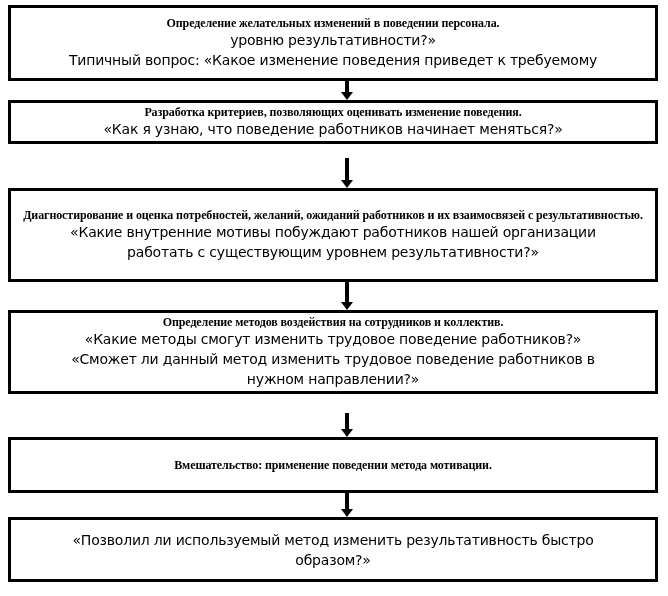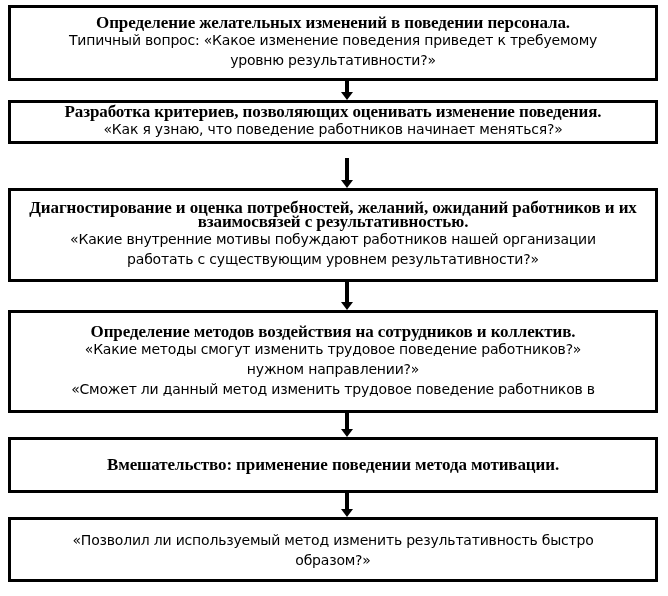--- a/index.html
+++ b/index.html
@@ -30,21 +30,21 @@
     display: flex;
     flex-direction: column;
     align-items: center;
     justify-content: center;
     padding: 2px 6px;
   }
 
   .box-header {
     font-family: "Liberation Serif", serif;
     font-weight: bold;
-    font-size: 17px;
+    font-size: 12px;
     line-height: 14px;
     color: #000000;
     text-align: center;
     letter-spacing: -0.1px;
     white-space: normal;
     width: 100%;
   }
 
   .box-question {
     font-family: "DejaVu Sans", sans-serif;
@@ -77,21 +77,21 @@
     height: 0;
     border-left: 6px solid transparent;
     border-right: 6px solid transparent;
     border-top: 8px solid #000000;
   }
 
   
   #box-1 { top: 5px;   height: 76px; }
   #box-2 { top: 100px; height: 44px; }
   #box-3 { top: 188px; height: 94px; }
-  #box-4 { top: 310px; height: 103px; }
+  #box-4 { top: 310px; height: 84px; }
   #box-5 { top: 437px; height: 56px; }
   #box-6 { top: 517px; height: 65px; }
 
   #conn-1 { top: 81px;  height: 19px; }
   #conn-1 .shaft { height: 11px; }
   #conn-1 .head  { top: 11px; }
 
   #conn-2 { top: 158px; height: 30px; }
   #conn-2 .shaft { height: 22px; }
   #conn-2 .head  { top: 22px; }
@@ -108,22 +108,22 @@
   #conn-5 .shaft { height: 16px; }
   #conn-5 .head  { top: 16px; }
 </style>
 </head>
 <body>
 
 <div id="flow-root">
 
   <div class="flow-box" id="box-1">
     <div class="box-header">Определение желательных изменений в поведении персонала.</div>
+    <div class="box-question">уровню результативности?»</div>
     <div class="box-question">Типичный вопрос: «Какое изменение поведения приведет к требуемому</div>
-    <div class="box-question">уровню результативности?»</div>
   </div>
 
   <div class="connector" id="conn-1">
     <div class="shaft"></div>
     <div class="head"></div>
   </div>
 
   <div class="flow-box" id="box-2">
     <div class="box-header">Разработка критериев, позволяющих оценивать изменение поведения.</div>
     <div class="box-question">«Как я узнаю, что поведение работников начинает меняться?»</div>
@@ -141,22 +141,22 @@
   </div>
 
   <div class="connector" id="conn-3">
     <div class="shaft"></div>
     <div class="head"></div>
   </div>
 
   <div class="flow-box" id="box-4">
     <div class="box-header">Определение методов воздействия на сотрудников и коллектив.</div>
     <div class="box-question">«Какие методы смогут изменить трудовое поведение работников?»</div>
+    <div class="box-question">«Сможет ли данный метод изменить трудовое поведение работников в</div>
     <div class="box-question">нужном направлении?»</div>
-    <div class="box-question">«Сможет ли данный метод изменить трудовое поведение работников в</div>
   </div>
 
   <div class="connector" id="conn-4">
     <div class="shaft"></div>
     <div class="head"></div>
   </div>
 
   <div class="flow-box" id="box-5">
     <div class="box-header">Вмешательство: применение поведении метода мотивации.</div>
   </div>

